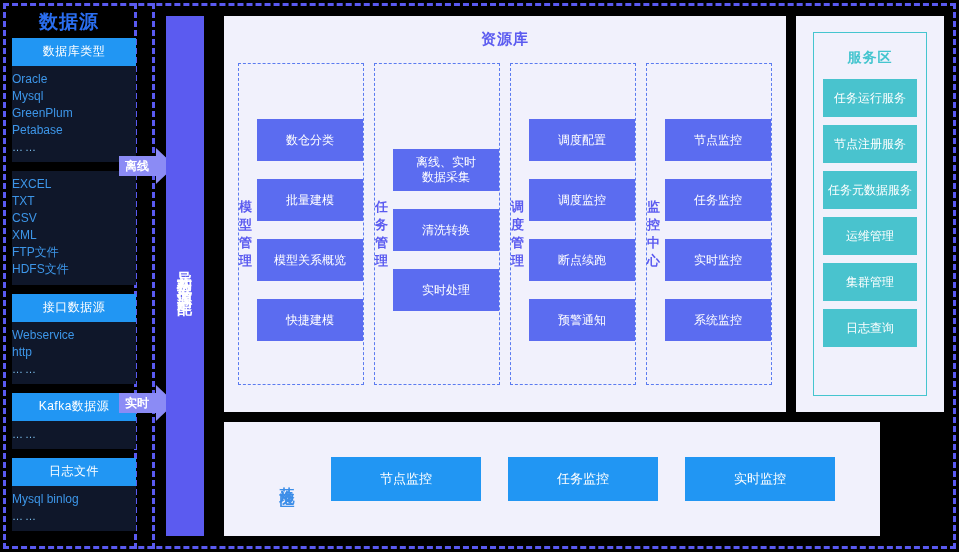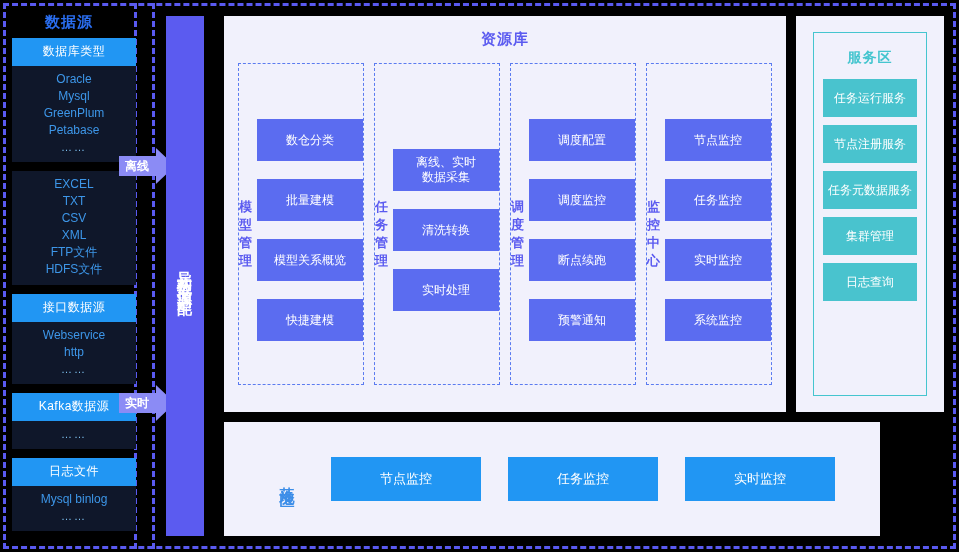--- a/index.html
+++ b/index.html
@@ -23,35 +23,35 @@
   }
   .split-a { left: 134px; }
   .split-b { left: 152px; }
 
   
   .ds-col {
     position: absolute; left: 10px; top: 8px;
     width: 118px; height: 536px;
   }
   .ds-title {
-    color: #2a6ef0; font-size: 15px; font-weight: bold;
+    color: #2a6ef0; font-size: 19px; font-weight: bold;
     text-align: center; letter-spacing: 1px;
     height: 30px; line-height: 28px;
   }
   .ds-card {
     width: 124px; margin: 0 0 9px 2px;
     background: #0f172a; overflow: hidden;
   }
   .ds-card-head {
     background: #2196f3; color: #ffffff;
     font-size: 12px; text-align: center;
     padding: 5px 0 6px; letter-spacing: .5px;
   }
   .ds-card-body {
-    padding: 5px 0 7px; text-align: center;
+    padding: 5px 0 7px; 
   }
   .ds-item { color: #3d96e8; font-size: 12px; line-height: 17px; }
   .ds-dots { color: #7fc0ee; font-size: 11px; letter-spacing: 2px; line-height: 16px; }
 
   
   .flow-arrow {
     position: absolute; width: 56px; height: 36px;
     background: #8b8bf5;
     clip-path: polygon(0% 22%, 66% 22%, 66% 0%, 100% 50%, 66% 100%, 66% 78%, 0% 78%);
     color: #ffffff; font-size: 12px; font-weight: bold;
@@ -263,20 +263,21 @@
       </div>
   </div>
 
   <div class="service-zone">
     <div class="sz-inner">
       <div class="sz-title">服务区</div>
       <div class="sz-tiles" id="sz-tiles">
           <div class="sz-tile">任务运行服务</div>
           <div class="sz-tile">节点注册服务</div>
           <div class="sz-tile">任务元数据服务</div>
+          <div class="sz-tile">运维管理</div>
           <div class="sz-tile">集群管理</div>
           <div class="sz-tile">日志查询</div>
         </div>
     </div>
   </div>
 
   <div class="landing-zone">
     <div class="lz-title">落地区</div>
     <div class="lz-tiles" id="lz-tiles">
         <div class="lz-tile">节点监控</div>

